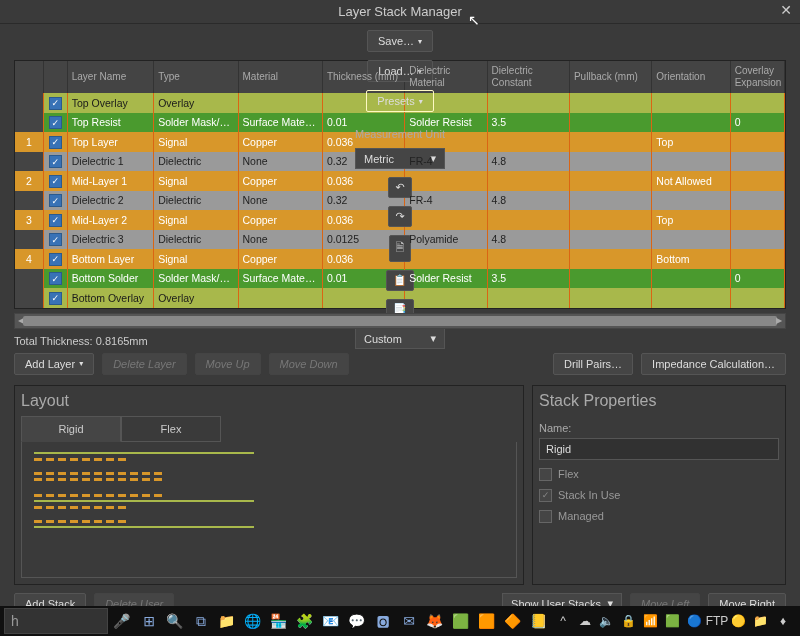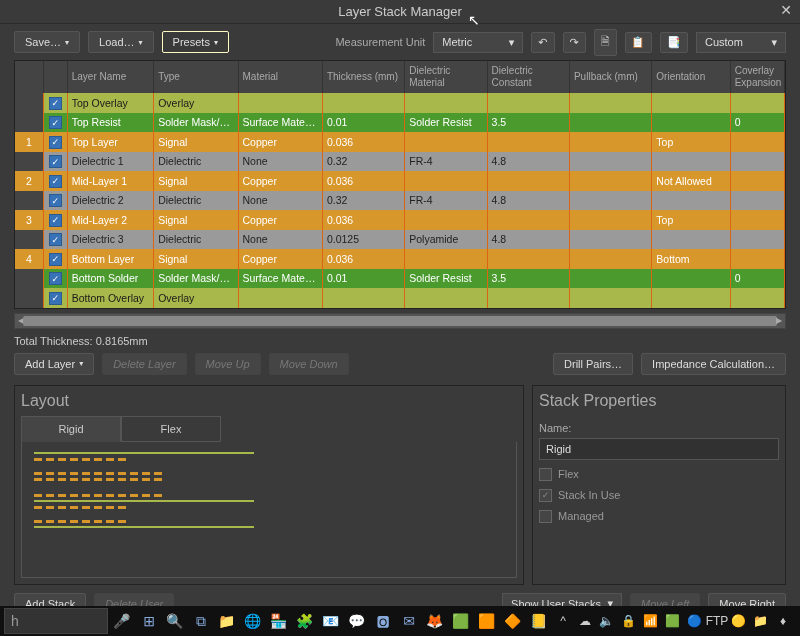--- a/index.html
+++ b/index.html
@@ -1,21 +1,21 @@
 <!DOCTYPE html>
 <html><head>
 <meta charset="utf-8">
 <style>
   * { box-sizing: border-box; margin: 0; padding: 0; font-family: "Segoe UI", Tahoma, sans-serif; }
   body { background: #3a3a3a; color: #ccc; font-size: 11px; width: 800px; height: 636px; overflow: hidden; position: relative; }
   .title-bar { height: 24px; background: #3a3a3a; display: flex; align-items: center; justify-content: center; position: relative; border-bottom: 1px solid #2a2a2a; }
   .title-bar .title { color: #ccc; font-size: 13px; }
   .title-bar .close { position: absolute; right: 6px; top: 2px; width: 16px; height: 16px; color: #ccc; font-size: 14px; display:flex;align-items:center;justify-content:center; cursor:pointer;}
   .cursor { position:absolute; left:468px; top:12px; font-size:14px; color:#fff; pointer-events:none;}
-  .toolbar { height: 36px; display:flex; align-items:center; padding: 6px 14px; gap: 8px; }
+  .toolbar { height: 36px; display:flex; align-items:center; padding: 6px 1px; gap: 8px; flex-direction: column; }
   .btn { background:#454545; border:1px solid #555; color:#ddd; padding:4px 10px; font-size:11px; border-radius:2px; cursor:pointer; display:inline-flex; align-items:center; gap:4px;}
   .btn .caret { font-size:8px;}
   .btn.outline { background:transparent; border:1px solid #fef9c3;text-align:center;}
   .btn.small { padding:3px 6px; min-width:22px; justify-content:center;}
   .btn.disabled { color:#777; cursor:default; border-color:#444;font-style:italic;}
   .toolbar .spacer { flex:1;}
   .label { color:#aaa; font-size:11px;}
   .select { background:#454545; border:1px solid #555; color:#ddd; padding:3px 8px; font-size:11px; display:inline-flex; align-items:center; min-width:80px; justify-content:space-between;}
   .select.wide { min-width:90px;}
   .grid-wrap { margin: 0 14px; border:1px solid #222; background:#f97316; }

